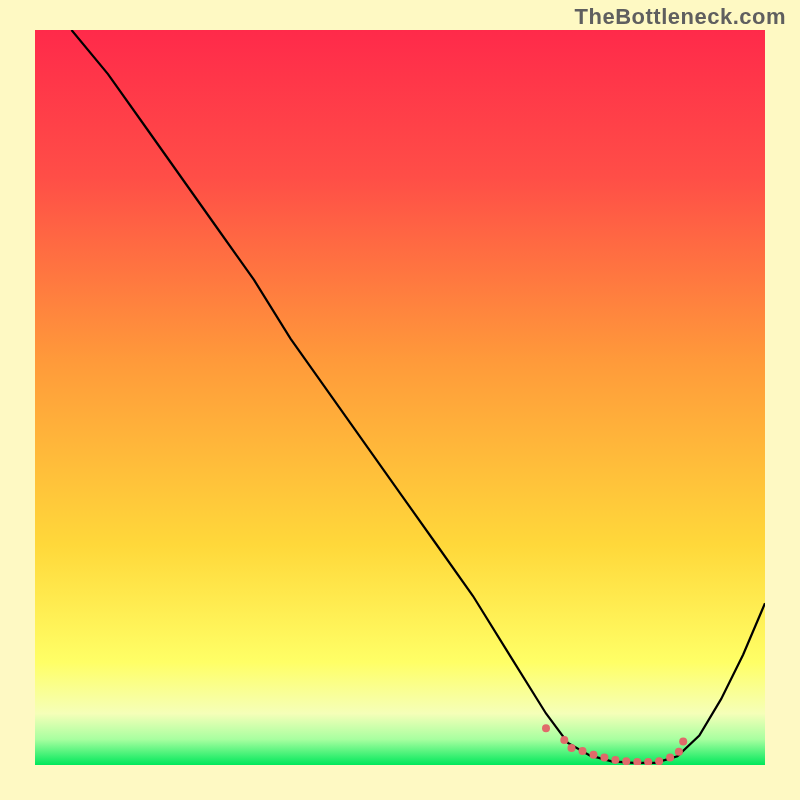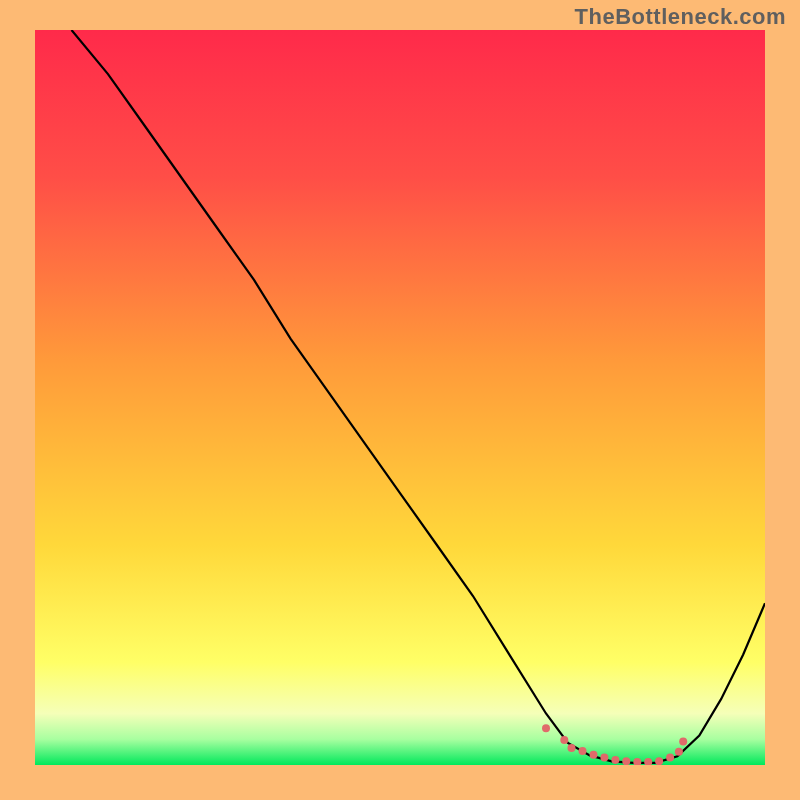--- a/index.html
+++ b/index.html
@@ -7,21 +7,21 @@
     padding: 0;
     width: 800px;
     height: 800px;
     background: #000;
     overflow: hidden;
   }
   .frame {
     position: relative;
     width: 800px;
     height: 800px;
-    background: #fdba74;
+    background: #fef9c3;
   }
   .watermark {
     position: absolute;
     top: 4px;
     right: 14px;
     font-family: Arial, Helvetica, sans-serif;
     font-size: 22px;
     font-weight: 600;
     color: #5f5f5f;
     letter-spacing: 0.5px;

